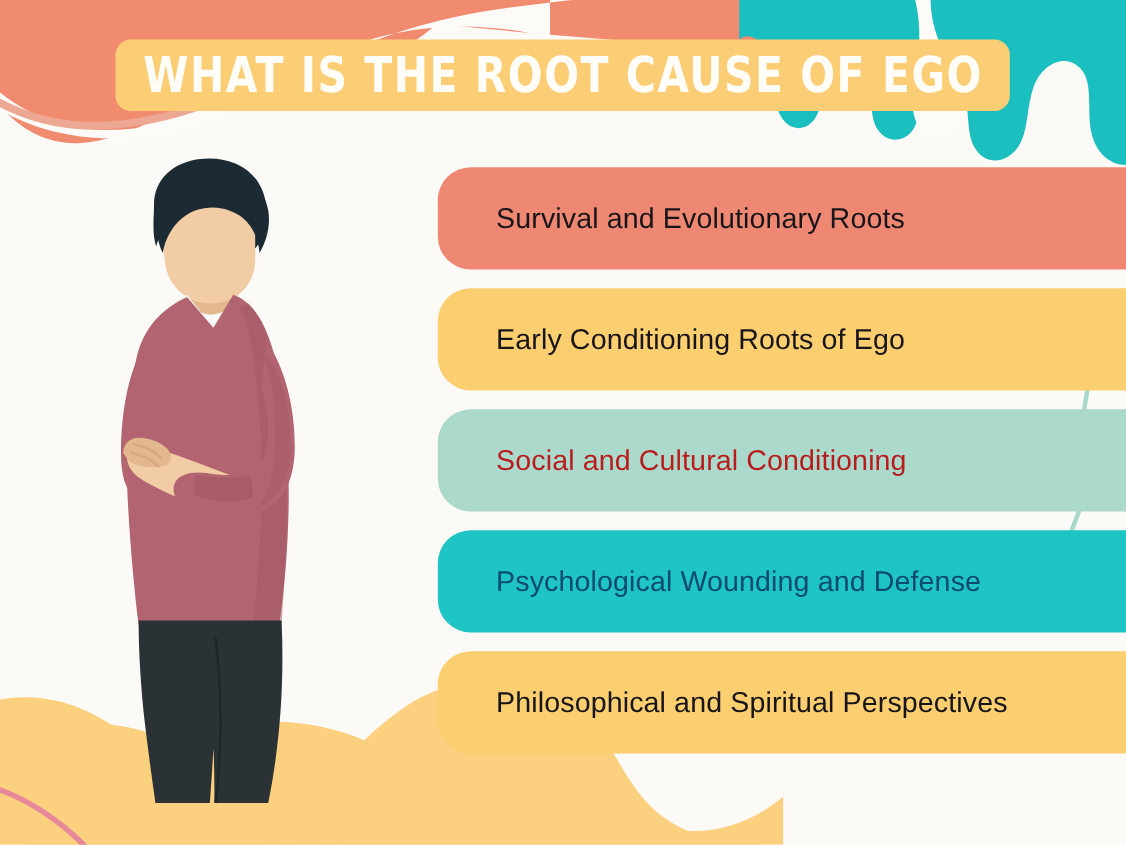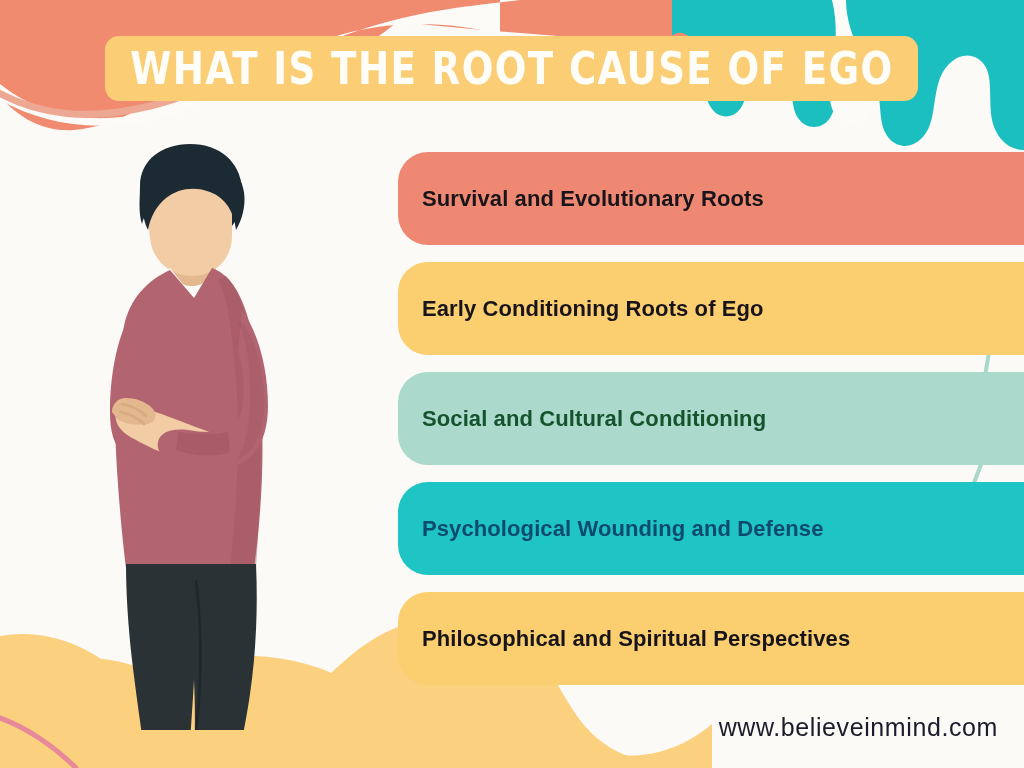--- a/index.html
+++ b/index.html
@@ -56,24 +56,24 @@
   .bar {
     position:relative;
     width:700px;
     height:93px;
     border-radius:30px;
     margin-bottom:17px;
     display:flex;
     align-items:center;
   }
   .bar-label {
-    font-size:22px;
-    font-weight:700;
+    font-size:26px;
+    font-weight:400;
     color:#17151A;
-    padding-left:24px;
+    padding-left:53px;
     letter-spacing:.1px;
     white-space:nowrap;
   }
   
   .site-url {
     position:absolute;
     right:26px;
     top:713px;
     font-size:25px;
     letter-spacing:.6px;
@@ -224,25 +224,24 @@
   </div>
 
   <div id="bars">
     <div class="bar" style="background: rgb(238, 136, 115);">
       <span class="bar-label" style="color: rgb(23, 21, 26);">Survival and Evolutionary Roots</span>
     </div>
     <div class="bar" style="background: rgb(251, 206, 112);">
       <span class="bar-label" style="color: rgb(23, 21, 26);">Early Conditioning Roots of Ego</span>
     </div>
     <div class="bar" style="background: rgb(171, 217, 204);">
-      <span class="bar-label" style="color: #14532d;">Social and Cultural Conditioning</span>
+      <span class="bar-label" style="color: #b91c1c;">Social and Cultural Conditioning</span>
     </div>
     <div class="bar" style="background: rgb(31, 197, 197);">
       <span class="bar-label" style="color: #0c4a6e; text-align: right;">Psychological Wounding and Defense</span>
     </div>
     <div class="bar" style="background: rgb(251, 206, 112);">
       <span class="bar-label" style="color: rgb(23, 21, 26); text-align: right;">Philosophical and Spiritual Perspectives</span>
     </div>
   </div>
 
-  <div class="site-url" style="color: rgb(27, 27, 42);">www.believeinmind.com</div>
 
 </div>
 
 </body></html>

